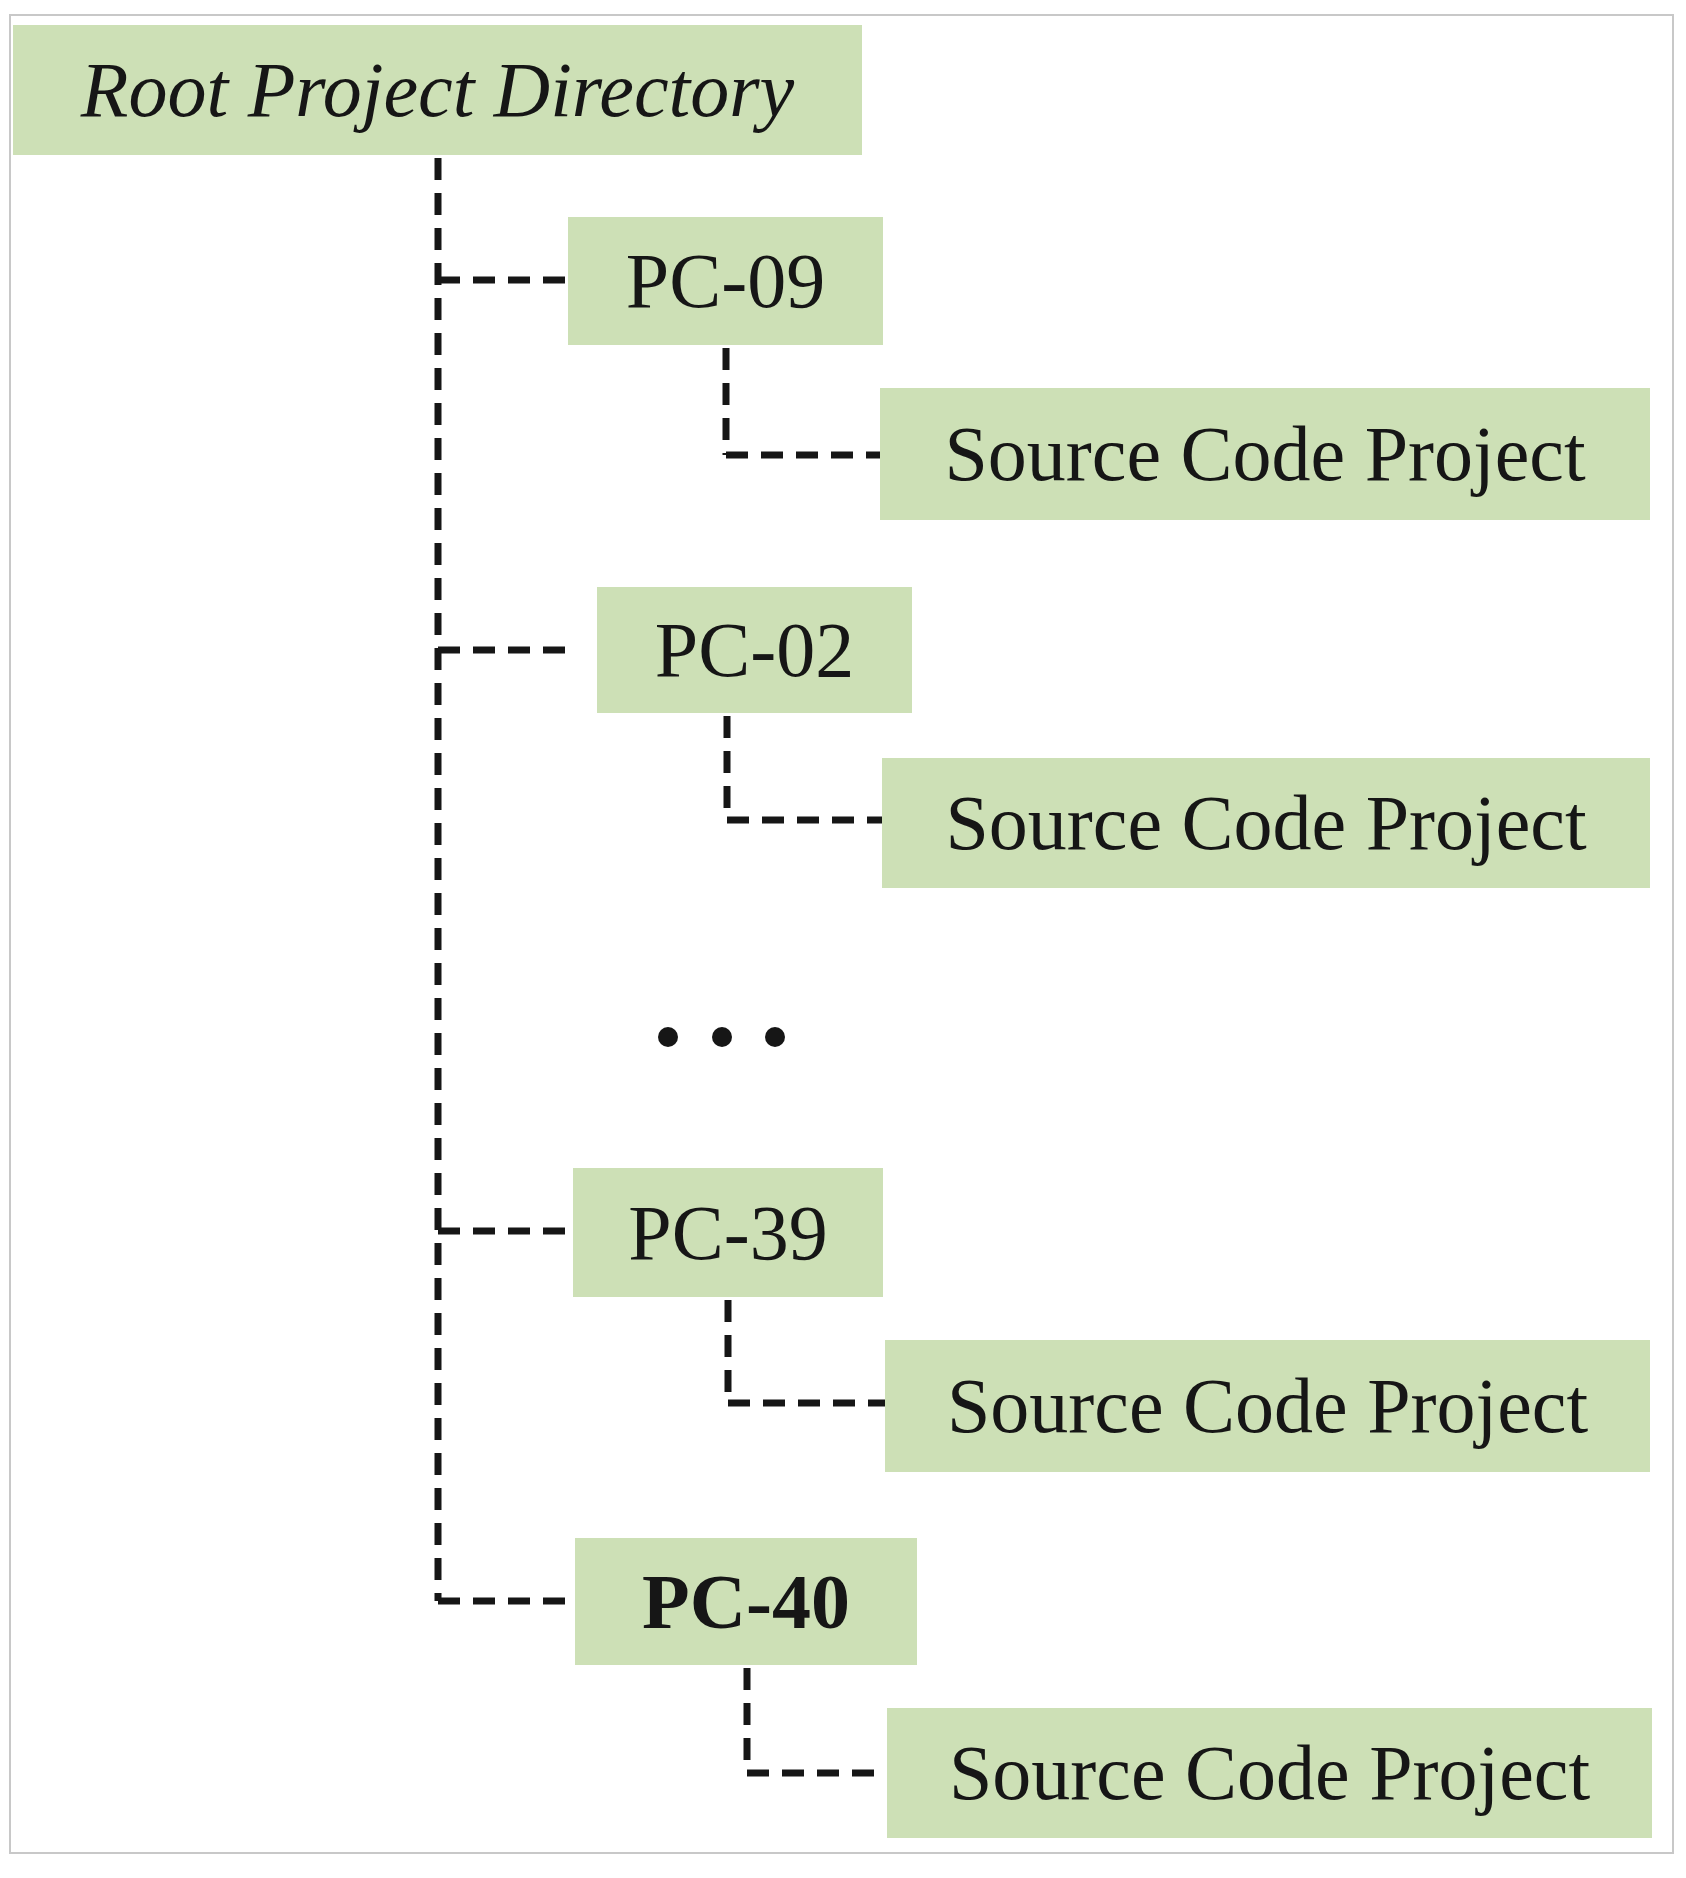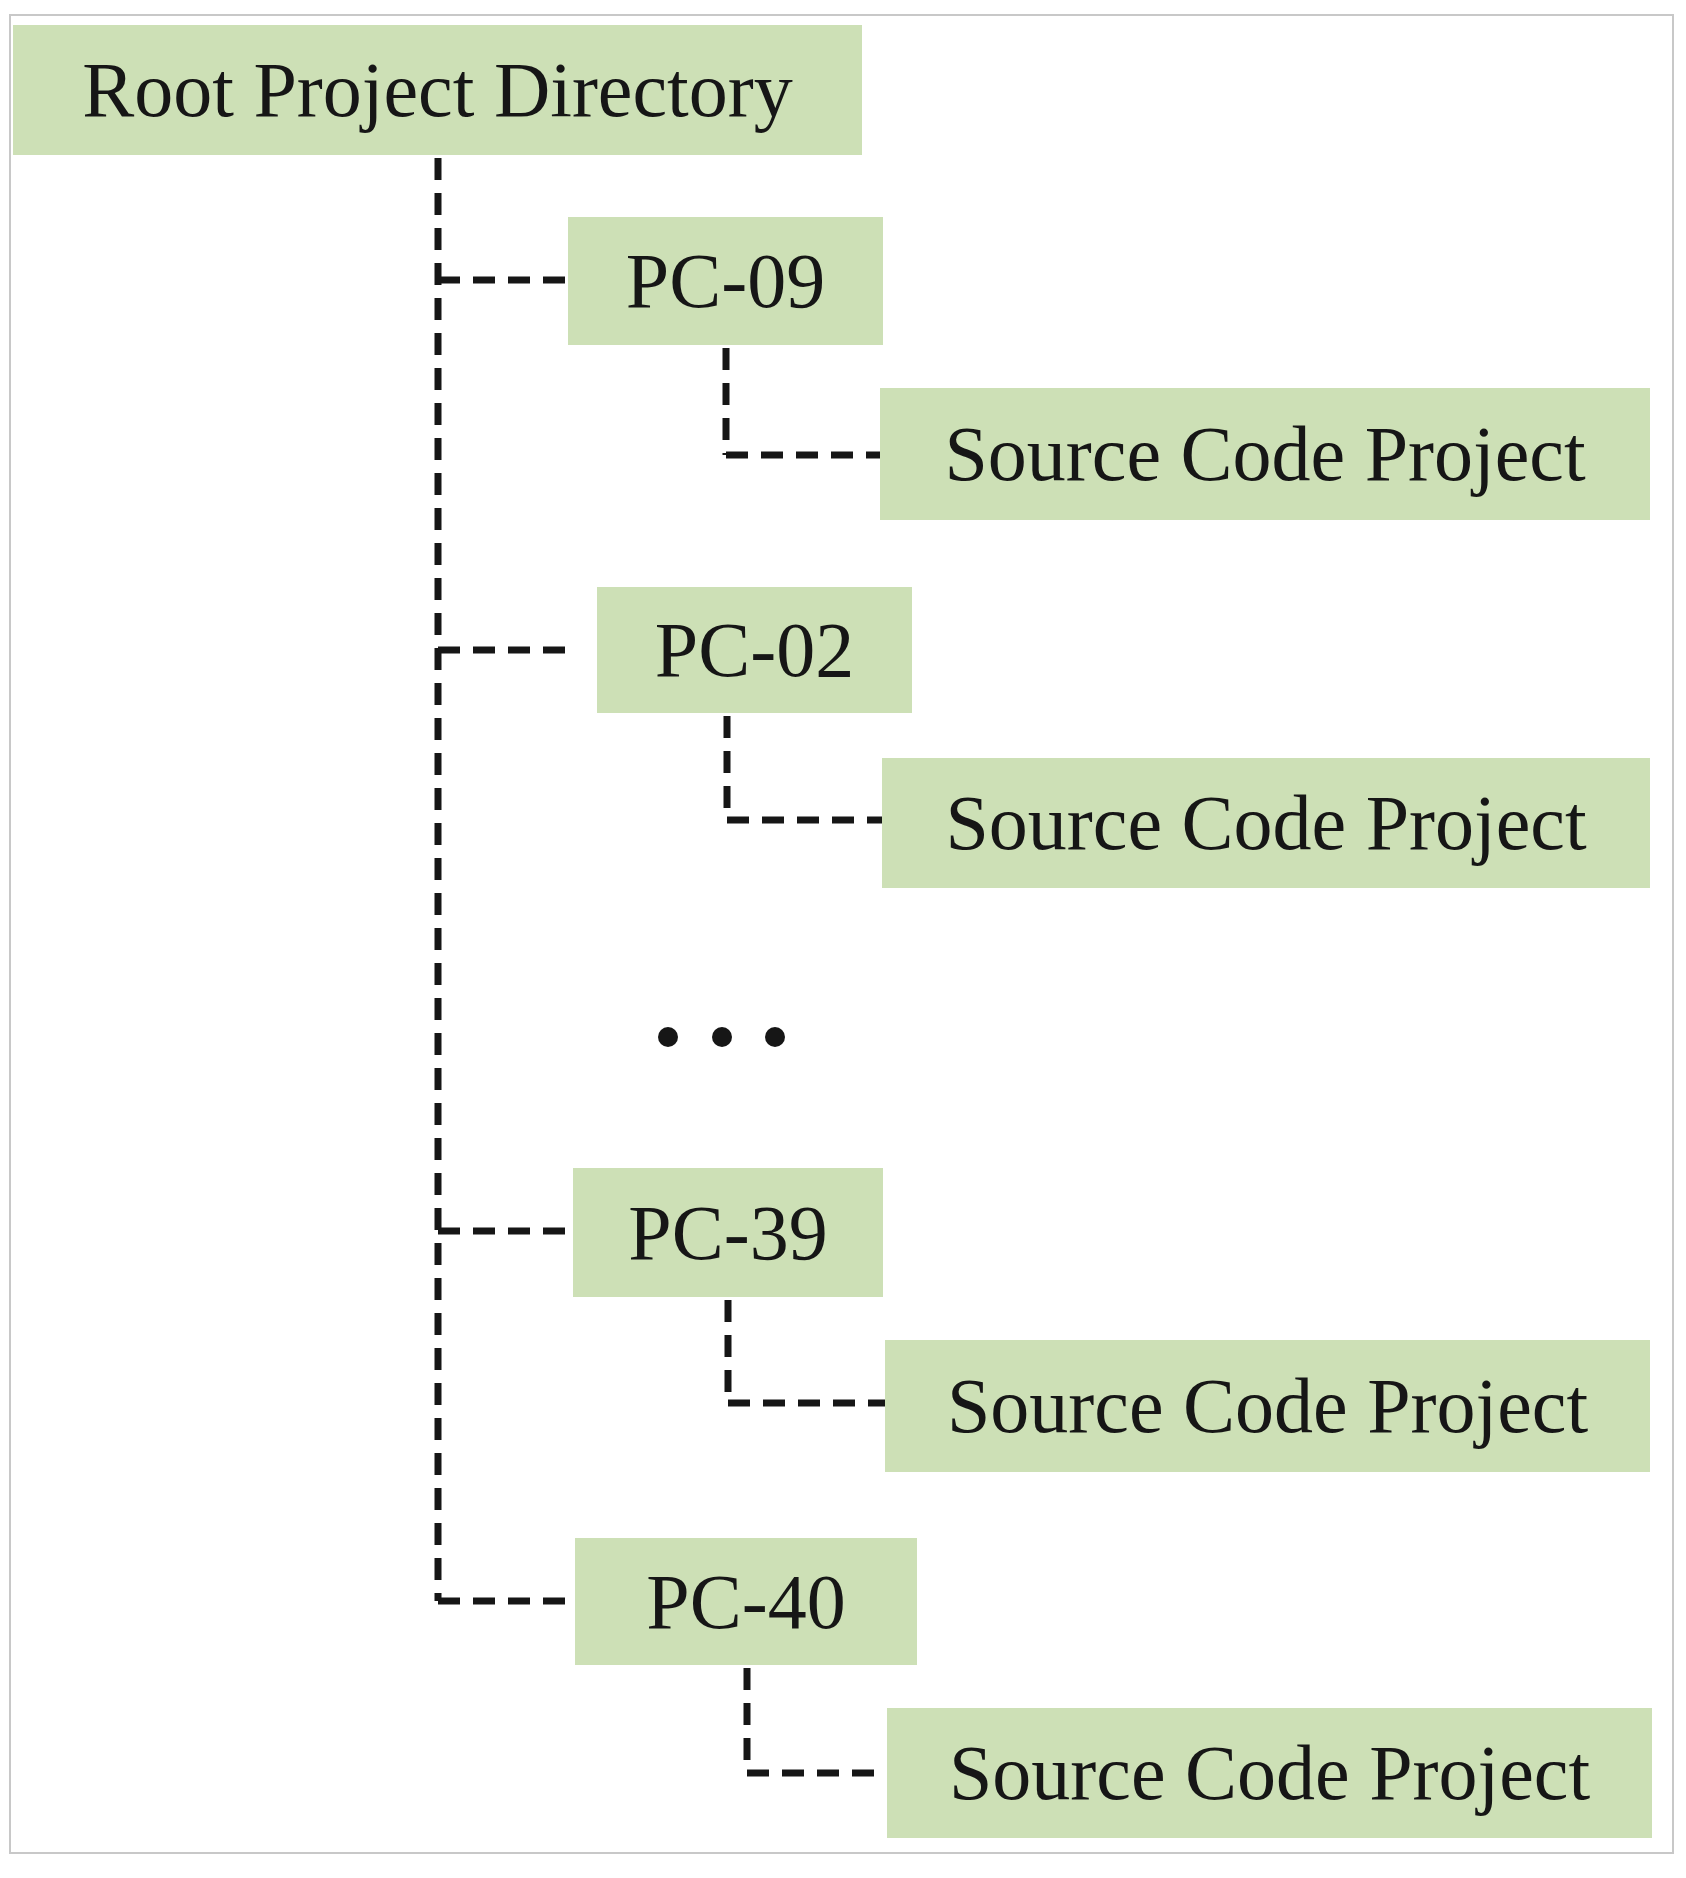--- a/index.html
+++ b/index.html
@@ -79,31 +79,31 @@
     <line x1="747" y1="1668" x2="747" y2="1773"></line>
     <line x1="747" y1="1773" x2="887" y2="1773"></line>
 
     <g>
       <circle class="dot" cx="668" cy="1037" r="10"></circle>
       <circle class="dot" cx="722" cy="1037" r="10"></circle>
       <circle class="dot" cx="775" cy="1037" r="10"></circle>
     </g>
   </svg>
 
-  <div class="node" style="left:13px; top:25px; width:849px; height:130px;">Root Project Directory</div>
+  <div class="node" style="left:13px; top:25px; width:849px; height:130px;font-style:italic;">Root Project Directory</div>
 
   <div class="node" style="left:568px; top:217px; width:315px; height:128px;">PC-09</div>
 
   <div class="node" style="left:880px; top:388px; width:770px; height:132px;">Source Code Project</div>
 
   <div class="node" style="left:568px; top:587px; width:315px; height:126px;margin-left:29px;">PC-02</div>
 
   <div class="node" style="left:882px; top:758px; width:768px; height:130px;">Source Code Project</div>
 
   <div class="node" style="left:573px; top:1168px; width:310px; height:129px;">PC-39</div>
 
   <div class="node" style="left:885px; top:1340px; width:765px; height:132px;">Source Code Project</div>
 
-  <div class="node" style="left:575px; top:1538px; width:342px; height:127px;">PC-40</div>
+  <div class="node" style="left:575px; top:1538px; width:342px; height:127px;font-weight:bold;">PC-40</div>
 
   <div class="node" style="left:887px; top:1708px; width:765px; height:130px;">Source Code Project</div>
 
 </div>
 
 </body></html>

